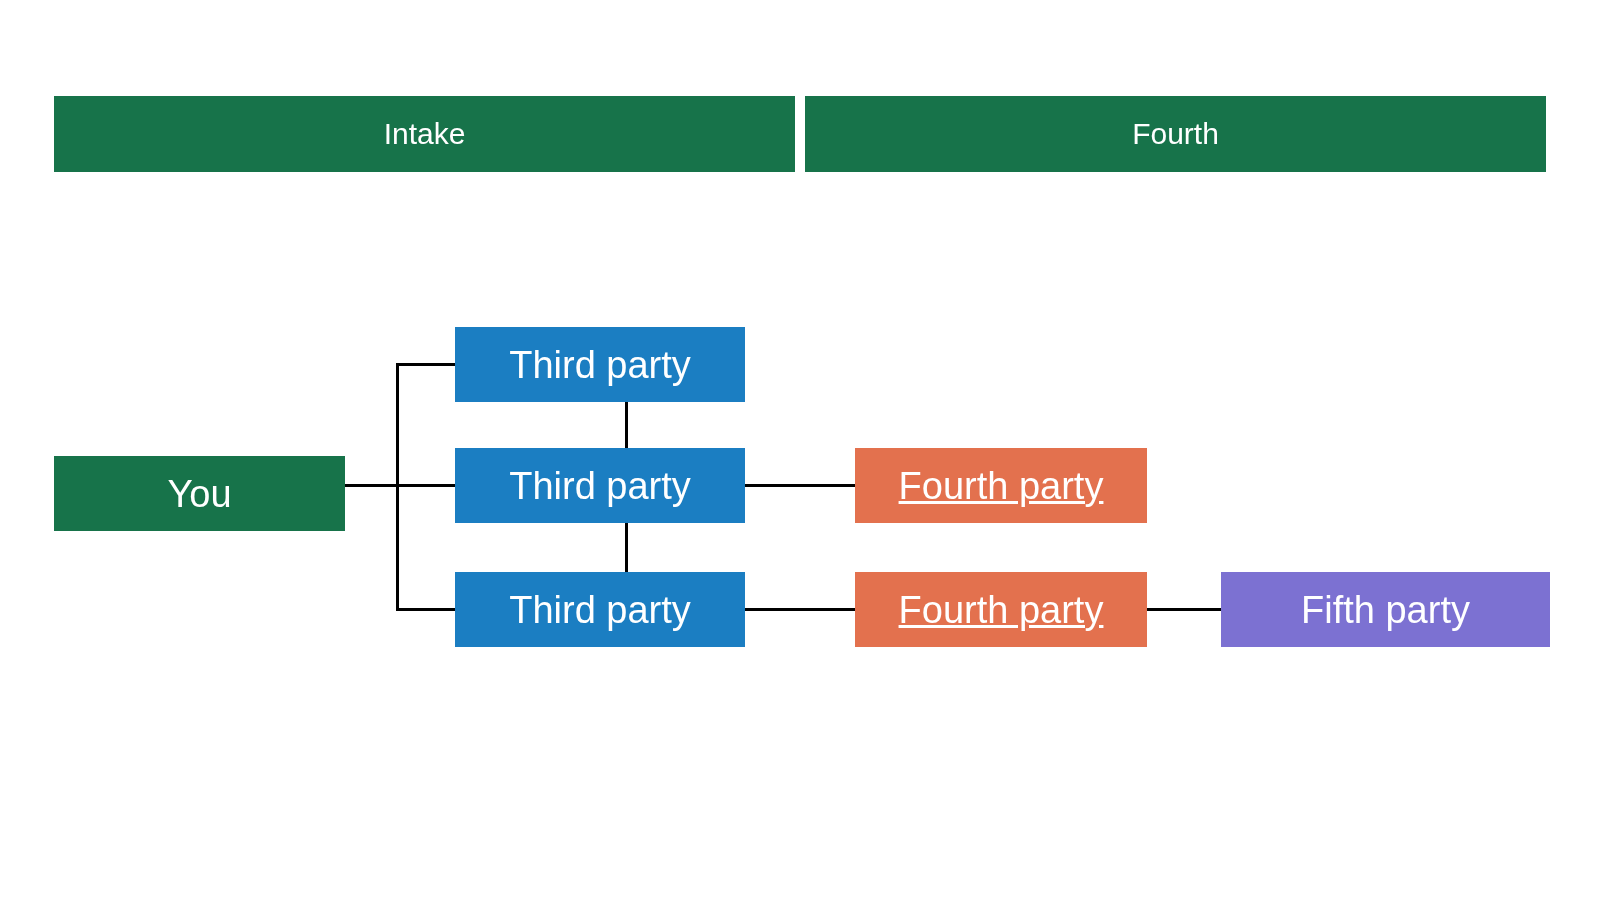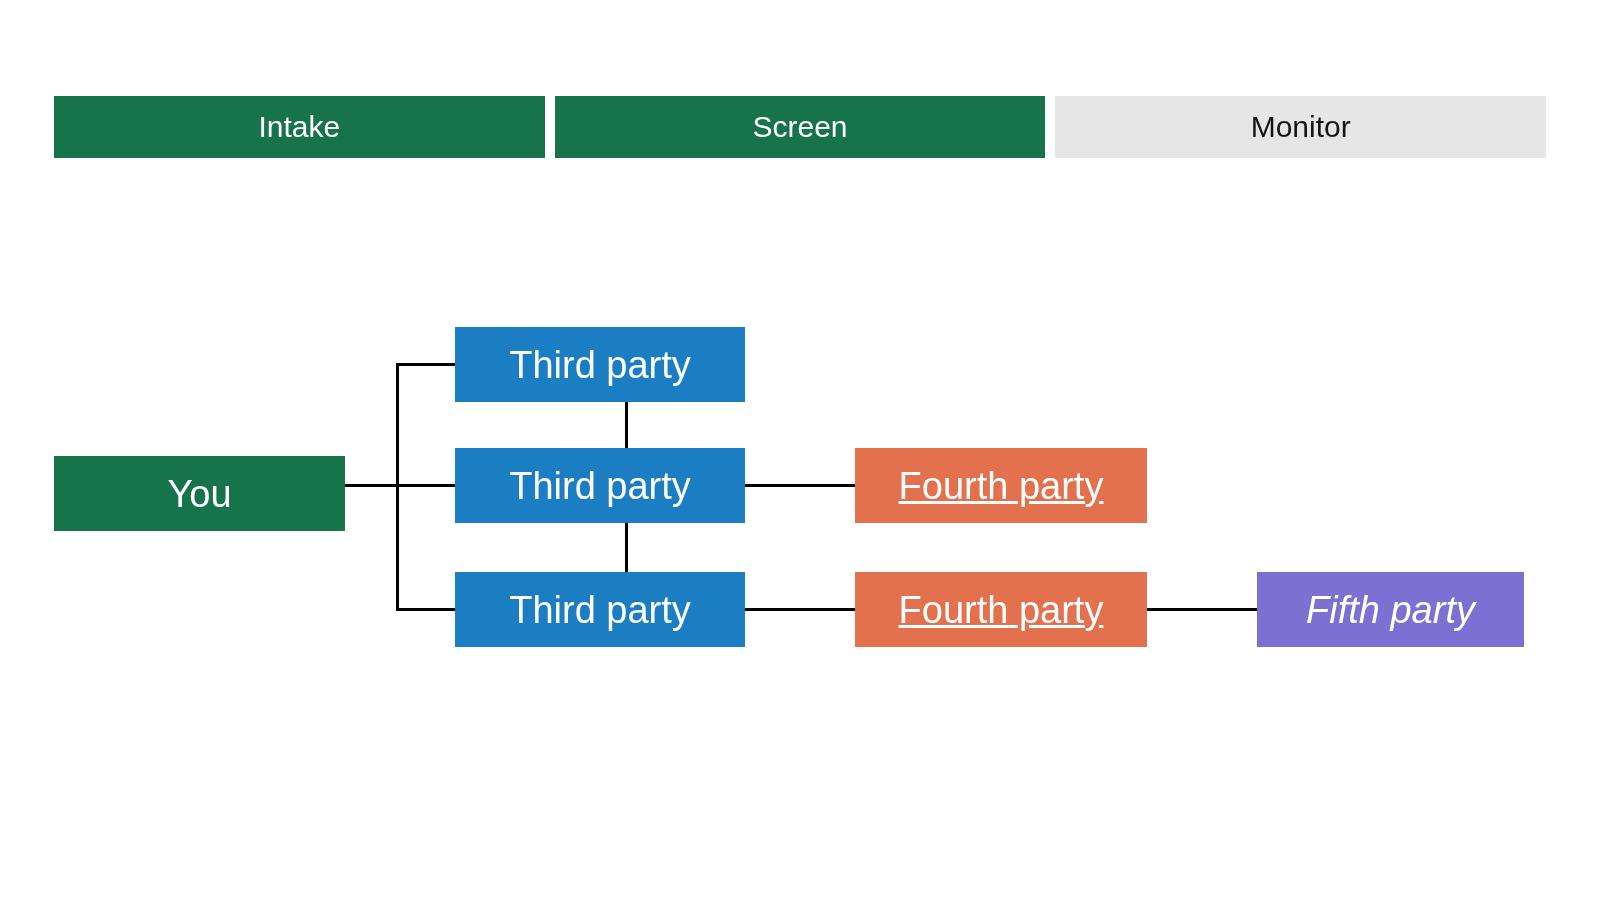--- a/index.html
+++ b/index.html
@@ -11,21 +11,21 @@
     font-family: "Liberation Sans", "DejaVu Sans", sans-serif;
     overflow: hidden;
   }
 
   
   .stage-bar {
     position: absolute;
     left: 54px;
     right: 54px;
     top: 96px;
-    height: 62px;
+    height: 76px;
     display: flex;
     gap: 10px;
   }
   .stage {
     flex: 1;
     display: flex;
     align-items: center;
     justify-content: center;
     font-size: 30px;
     line-height: 1;
@@ -58,38 +58,37 @@
     background: var(--line);
   }
 </style>
 </head>
 <body>
 
 <div class="canvas">
 
   <div class="stage-bar">
     <div class="stage" data-status="complete">Intake</div>
-    <div class="stage" data-status="complete">Screen</div>
-    <div class="stage" data-status="upcoming">Monitor</div>
+    <div class="stage" data-status="complete">Fourth</div>
   </div>
 
   <div class="diagram">
 
     <div class="line" style="left:345px;  top:484px; width:110px; height:3px;"></div>
     <div class="line" style="left:396px;  top:363px; width:3px;   height:248px;"></div>
     <div class="line" style="left:396px;  top:363px; width:59px;  height:3px;"></div>
     <div class="line" style="left:396px;  top:608px; width:59px;  height:3px;"></div>
     <div class="line" style="left:625px;  top:402px; width:3px;   height:46px;"></div>
     <div class="line" style="left:625px;  top:523px; width:3px;   height:49px;"></div>
     <div class="line" style="left:745px;  top:484px; width:110px; height:3px;"></div>
     <div class="line" style="left:745px;  top:608px; width:110px; height:3px;"></div>
     <div class="line" style="left:1147px; top:608px; width:110px; height:3px;"></div>
 
     <div class="node" style="left:54px;   top:448px; width:291px;" data-color="green">You</div>
     <div class="node" style="left:455px;  top:327px; width:290px;" data-color="blue">Third party</div>
     <div class="node" style="left:455px;  top:448px; width:290px;" data-color="blue">Third party</div>
     <div class="node" style="left:455px;  top:572px; width:290px;" data-color="blue">Third party</div>
     <div class="node" style="left:855px;  top:448px; width:292px;" data-color="orange">Fourth party</div>
     <div class="node" style="left:855px;  top:572px; width:292px;" data-color="orange">Fourth party</div>
-    <div class="node" style="left:1257px; top:572px; width:267px;font-style:italic;" data-color="purple">Fifth party</div>
+    <div class="node" style="left:1221px; top:572px; width:329px;" data-color="purple">Fifth party</div>
   </div>
 
 </div>
 
 </body></html>

